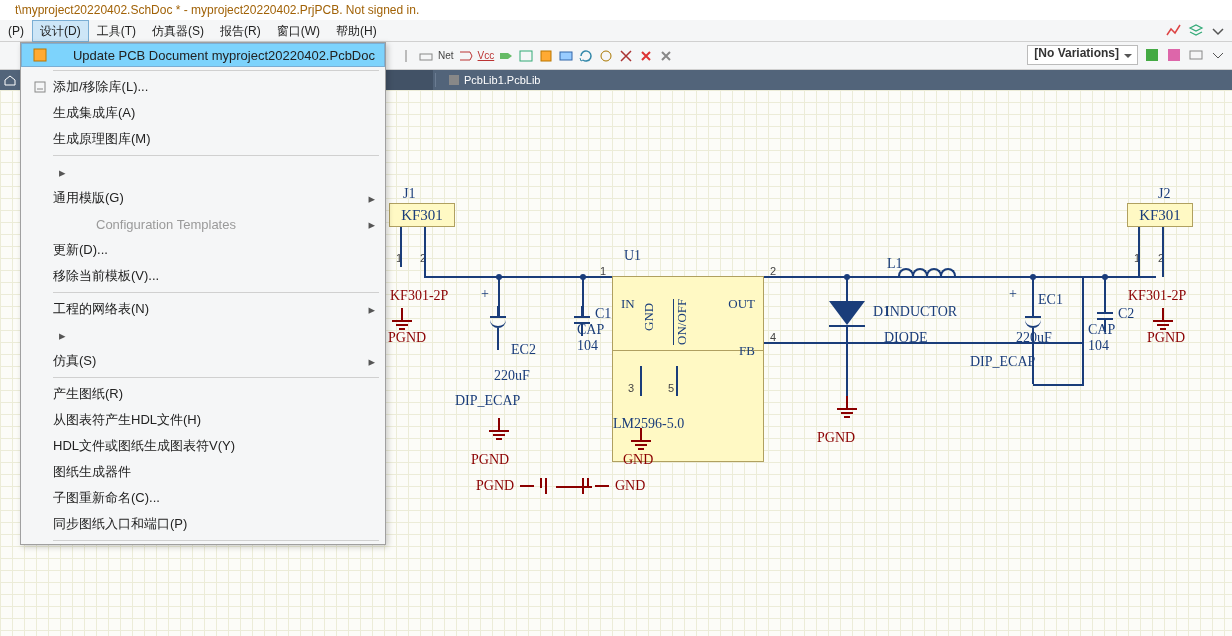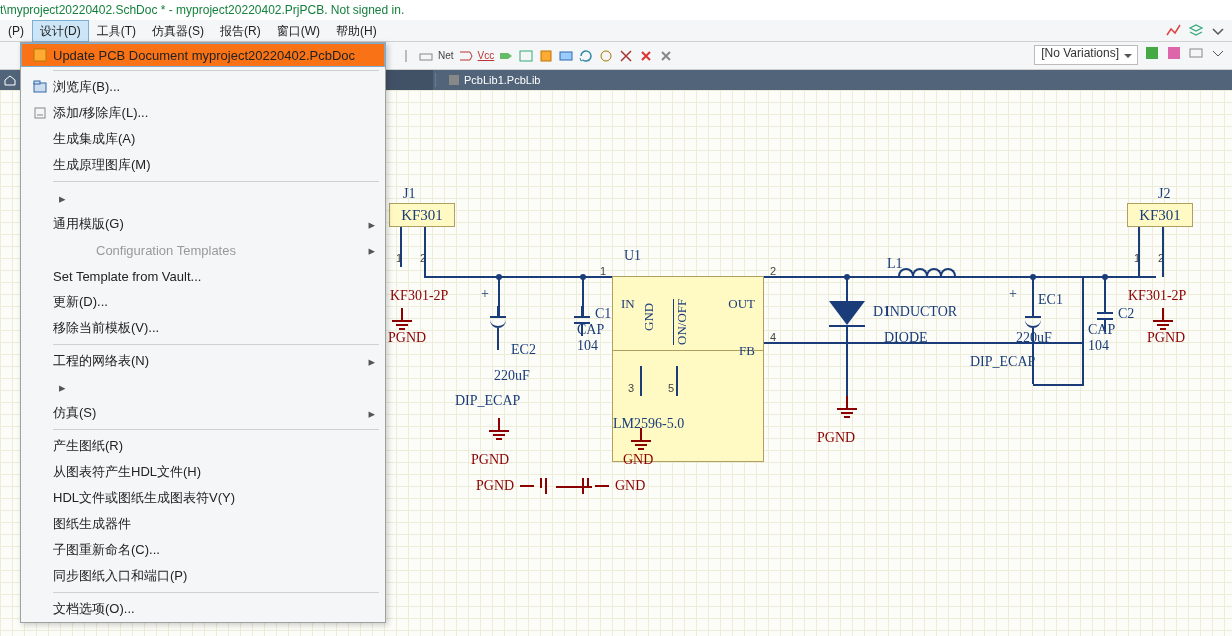--- a/index.html
+++ b/index.html
@@ -1,49 +1,49 @@
 <!DOCTYPE html>
 <html><head>
 <meta charset="utf-8">
 <style>
   * { box-sizing: border-box; margin: 0; padding: 0; font-family: "Microsoft YaHei", "Segoe UI", Tahoma, sans-serif; }
   body { width: 1232px; height: 636px; background: #fff; font-size: 12px; overflow: hidden; }
-  .titlebar { height: 20px; line-height: 20px; padding-left: 0; background: #fff; color: #15803d; font-size: 12px; }
+  .titlebar { height: 20px; line-height: 20px; padding-left: 15px; background: #fff; color: #a16207; font-size: 12px; }
   .menubar { height: 22px; display: flex; align-items: center; background: #f5f6f7; border-bottom: 1px solid #d0d0d0; }
   .menubar .menu-item { padding: 0 8px; line-height: 22px; font-size: 12px; color: #222; cursor: default; }
   .menubar .menu-item.open { background: #cde6f7; border: 1px solid #7aaed4; padding: 0 7px; line-height: 20px; }
   .menubar .spacer { flex: 1; }
   .menubar .right-tools { display: flex; align-items: center; gap: 6px; padding-right: 6px; }
   .right-tools .ico { width: 16px; height: 16px; }
 
   .toolbar { height: 28px; background: #f5f6f7; border-bottom: 1px solid #d0d0d0; display: flex; align-items: center; gap: 4px; padding: 0 4px; position: relative; }
   .toolbar .tb-ico { width: 16px; height: 16px; }
   .toolbar .tb-lbl { font-size: 10px; color: #444; }
-  .toolbar .rightbox { position: absolute; right: 6px; top: 3px; display: flex; gap: 6px; }
+  .toolbar .rightbox { position: absolute; right: 6px; top: 3px; display: flex; align-items: center; gap: 6px; font-weight: bold; }
   .variation { height: 20px; border: 1px solid #bbb; background: #fff; padding: 0 18px 0 6px; color: #333; position: relative; }
   .variation::after { content: ""; position: absolute; right: 5px; top: 8px; border-left: 4px solid transparent; border-right: 4px solid transparent; border-top: 4px solid #555; }
 
   .tabbar { height: 20px; background: #52647a; color: #fff; display: flex; align-items: center; font-size: 11px; }
   .tabbar .hometab { width: 20px; height: 20px; display: flex; align-items: center; justify-content: center; }
   .tabbar .tab { display: flex; align-items: center; gap: 4px; padding: 0 10px; height: 20px; }
   .tabbar .tab.active { background: #425266; }
   .tabbar .sep { width: 1px; height: 14px; background: #6b7c92; margin: 0 2px; }
 
   .workspace { position: relative; width: 1232px; height: 546px; background: #fcfcf8; overflow: hidden; }
   .grid { position: absolute; inset: 0;
     background-image:
       linear-gradient(to right, #ececd8 1px, transparent 1px),
       linear-gradient(to bottom, #ececd8 1px, transparent 1px);
     background-size: 12px 12px;
   }
 
   
   .dropdown { position: absolute; z-index: 50; left: 20px; top: 42px; width: 366px; background: #f5f6f7; border: 1px solid #a0a0a0; box-shadow: 2px 2px 6px rgba(0,0,0,0.2); }
   .dropdown .dd-row { display: flex; align-items: center; height: 26px; padding: 0 10px 0 6px; color: #222; font-size: 13px; cursor: default; }
-  .dropdown .dd-row.hl { background: #f97316; border: 1px solid #7aaed4; height: 24px; padding: 0 9px 0 5px; }
+  .dropdown .dd-row.hl { background: #7dd3fc; border: 1px solid #7aaed4; height: 24px; padding: 0 9px 0 5px; text-align: right; }
   .dropdown .dd-row .ico-slot { width: 26px; display: flex; justify-content: center; }
   .dropdown .dd-row .lbl { flex: 1; }
   .dropdown .dd-row .arrow { margin-left: 6px; color: #555; }
   .dropdown .dd-sep { height: 1px; background: #d0d0d0; margin: 3px 6px 3px 32px; }
   .dropdown .dd-row.disabled { color: #9a9a9a; gap: 43px; }
 
   
   .sch-label { position: absolute; font-family: "Times New Roman", serif; color: #8b0000; font-size: 14px; white-space: nowrap; }
   .sch-label.blue { color: #1a3d7a; }
   .box { position: absolute; background: #fff9c4; border: 1px solid #b0a060; display: flex; align-items: center; justify-content: center; font-family: "Times New Roman", serif; color: #1a3d7a; }
@@ -369,29 +369,20 @@
         <svg width="14" height="14" viewBox="0 0 14 14">
           <rect x="1" y="1" width="12" height="12" fill="#fa3" stroke="#b70"></rect>
         </svg>
       </div>
       <div class="lbl">Update PCB Document myproject20220402.PcbDoc</div>
     </div>
     <div class="dd-sep"></div>
     <div class="dd-row">
       <div class="ico-slot">
         <svg width="14" height="14" viewBox="0 0 14 14">
-          <rect x="1" y="3" width="12" height="9" fill="#cde" stroke="#36a"></rect>
-          <rect x="1" y="1" width="6" height="3" fill="#cde" stroke="#36a"></rect>
-        </svg>
-      </div>
-      <div class="lbl">浏览库(B)...</div>
-    </div>
-    <div class="dd-row">
-      <div class="ico-slot">
-        <svg width="14" height="14" viewBox="0 0 14 14">
           <rect x="2" y="2" width="10" height="10" fill="none" stroke="#888"></rect>
           <path d="M4 9h6" stroke="#888"></path>
         </svg>
       </div>
       <div class="lbl">添加/移除库(L)...</div>
     </div>
     <div class="dd-row">
       <div class="ico-slot"></div>
       <div class="lbl">生成集成库(A)</div>
     </div>
@@ -409,24 +400,20 @@
       <div class="lbl">通用模版(G)</div>
       <div class="arrow">▸</div>
     </div>
     <div class="dd-row disabled">
       <div class="ico-slot"></div>
       <div class="lbl">Configuration Templates</div>
       <div class="arrow">▸</div>
     </div>
     <div class="dd-row">
       <div class="ico-slot"></div>
-      <div class="lbl">Set Template from Vault...</div>
-    </div>
-    <div class="dd-row">
-      <div class="ico-slot"></div>
       <div class="lbl">更新(D)...</div>
     </div>
     <div class="dd-row">
       <div class="ico-slot"></div>
       <div class="lbl">移除当前模板(V)...</div>
     </div>
     <div class="dd-sep"></div>
     <div class="dd-row">
       <div class="ico-slot"></div>
       <div class="lbl">工程的网络表(N)</div>
@@ -460,17 +447,13 @@
     </div>
     <div class="dd-row">
       <div class="ico-slot"></div>
       <div class="lbl">子图重新命名(C)...</div>
     </div>
     <div class="dd-row">
       <div class="ico-slot"></div>
       <div class="lbl">同步图纸入口和端口(P)</div>
     </div>
     <div class="dd-sep"></div>
-    <div class="dd-row">
-      <div class="ico-slot"></div>
-      <div class="lbl">文档选项(O)...</div>
-    </div>
   </div>
 
 </body></html>

